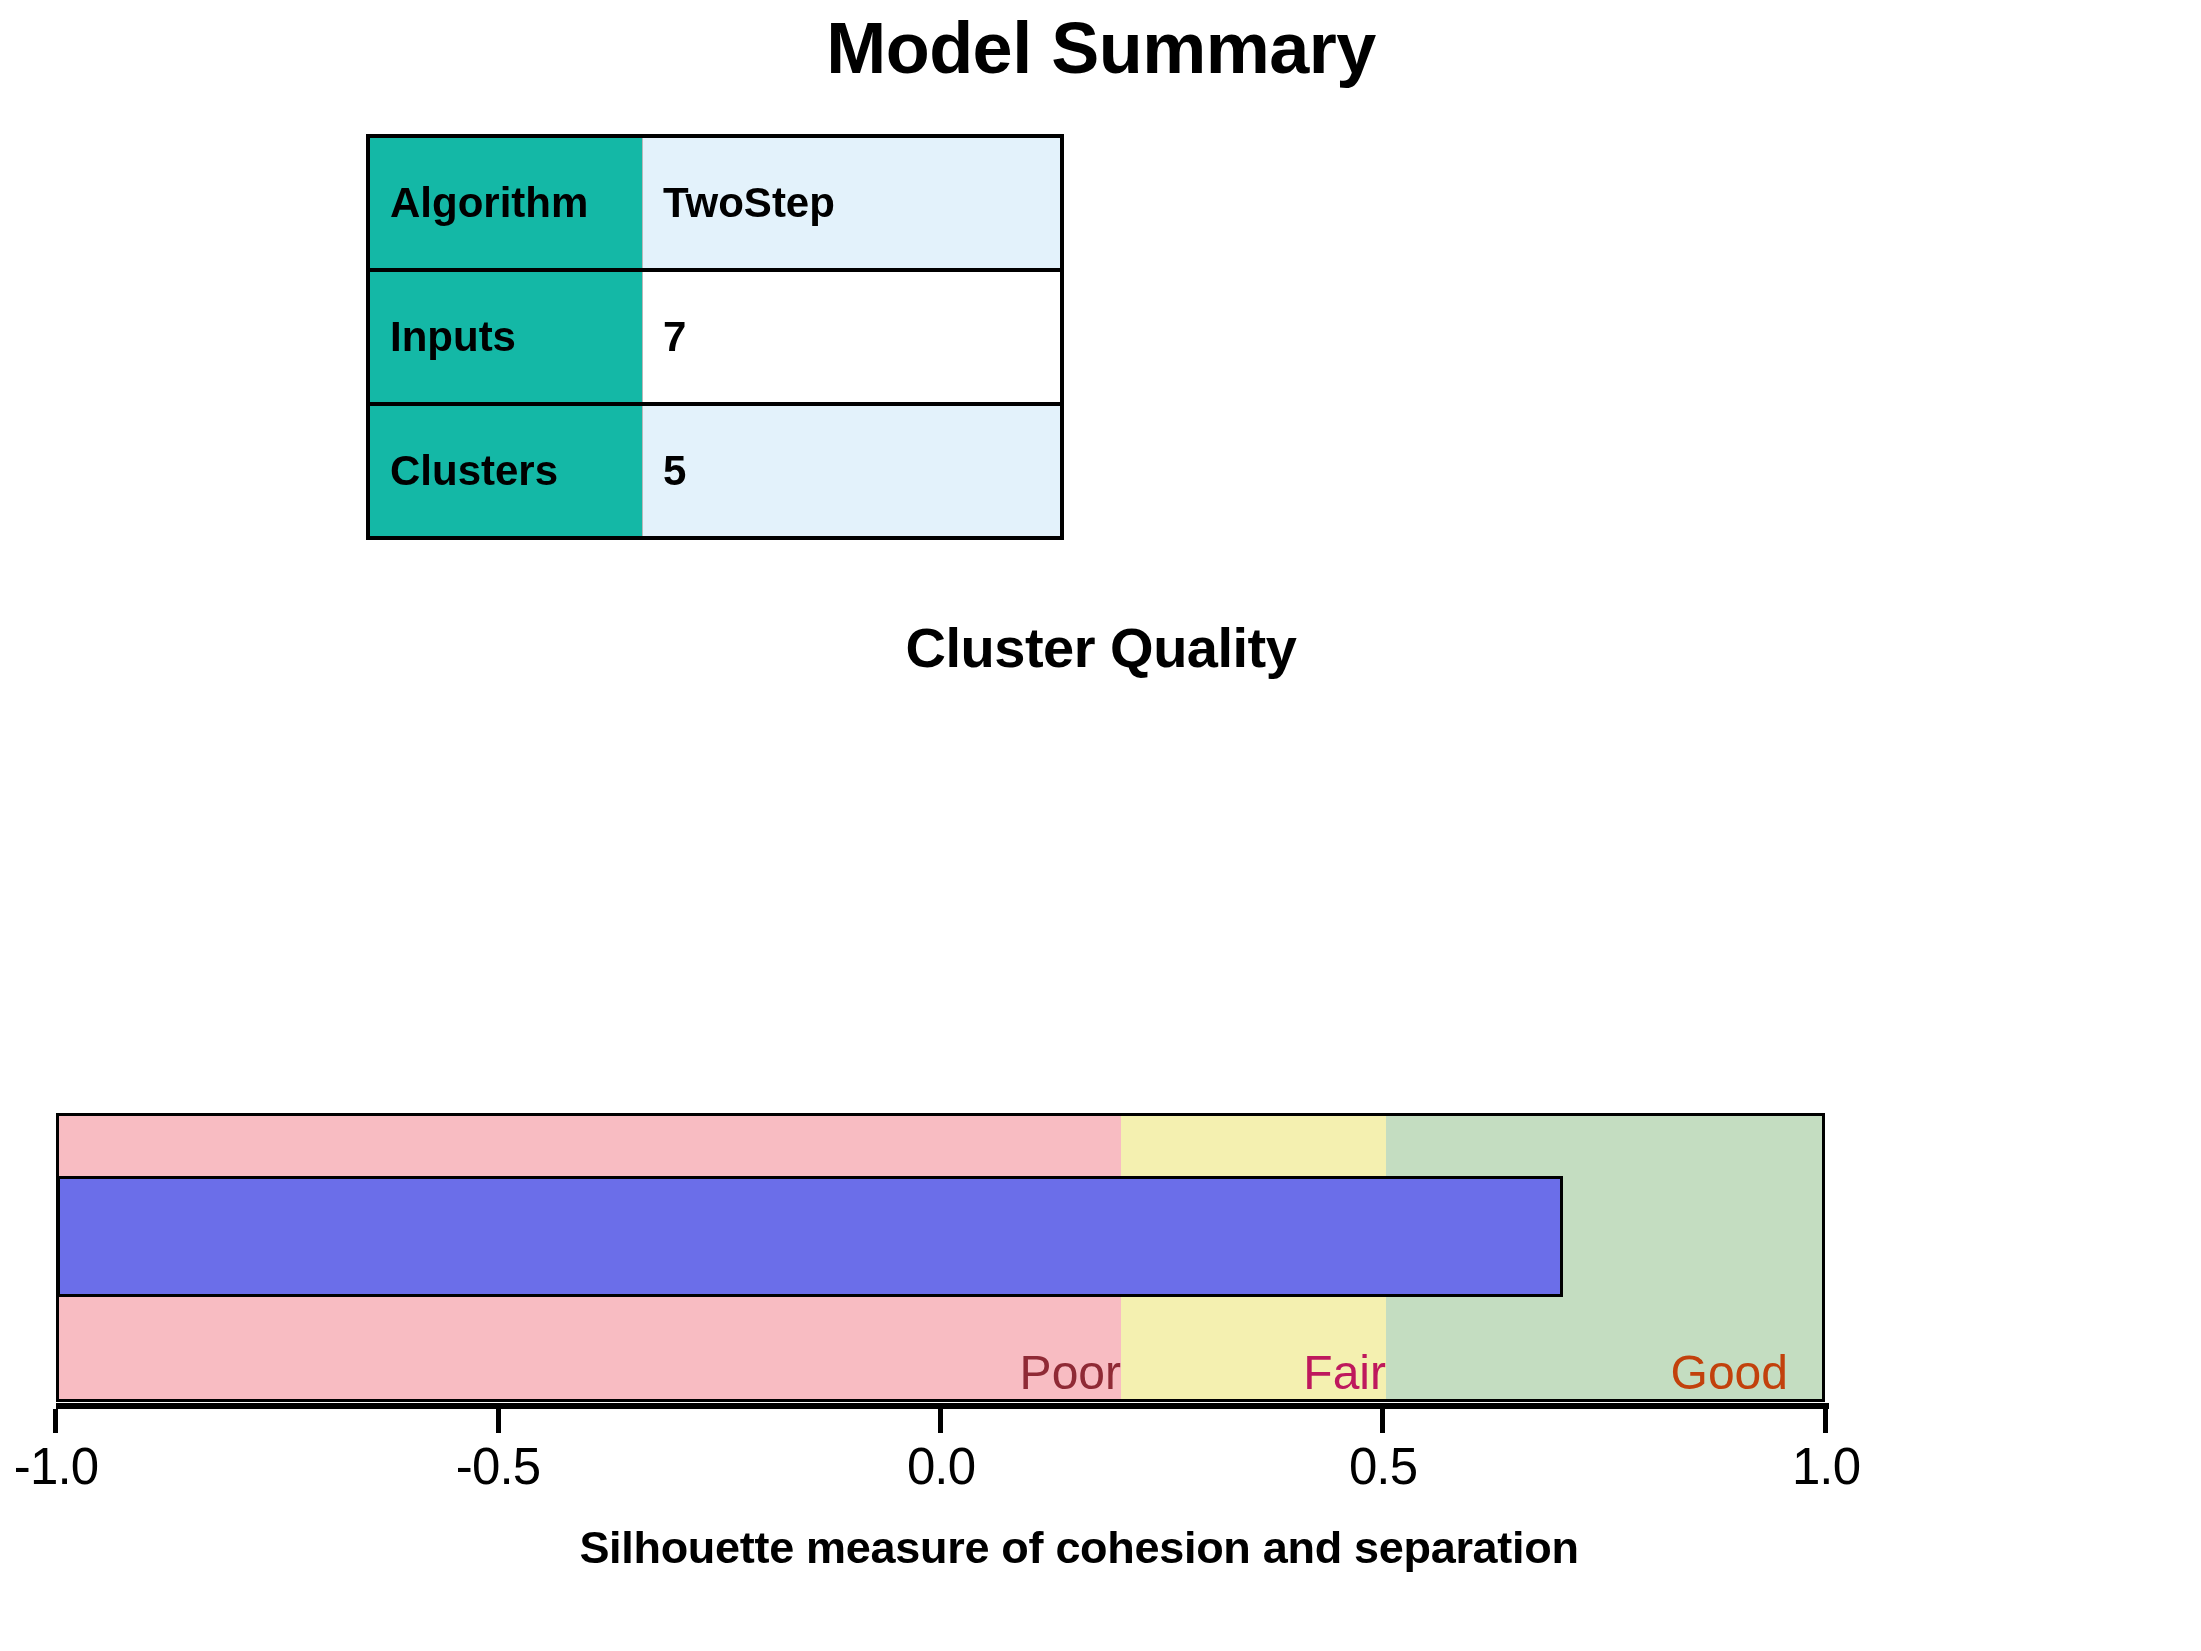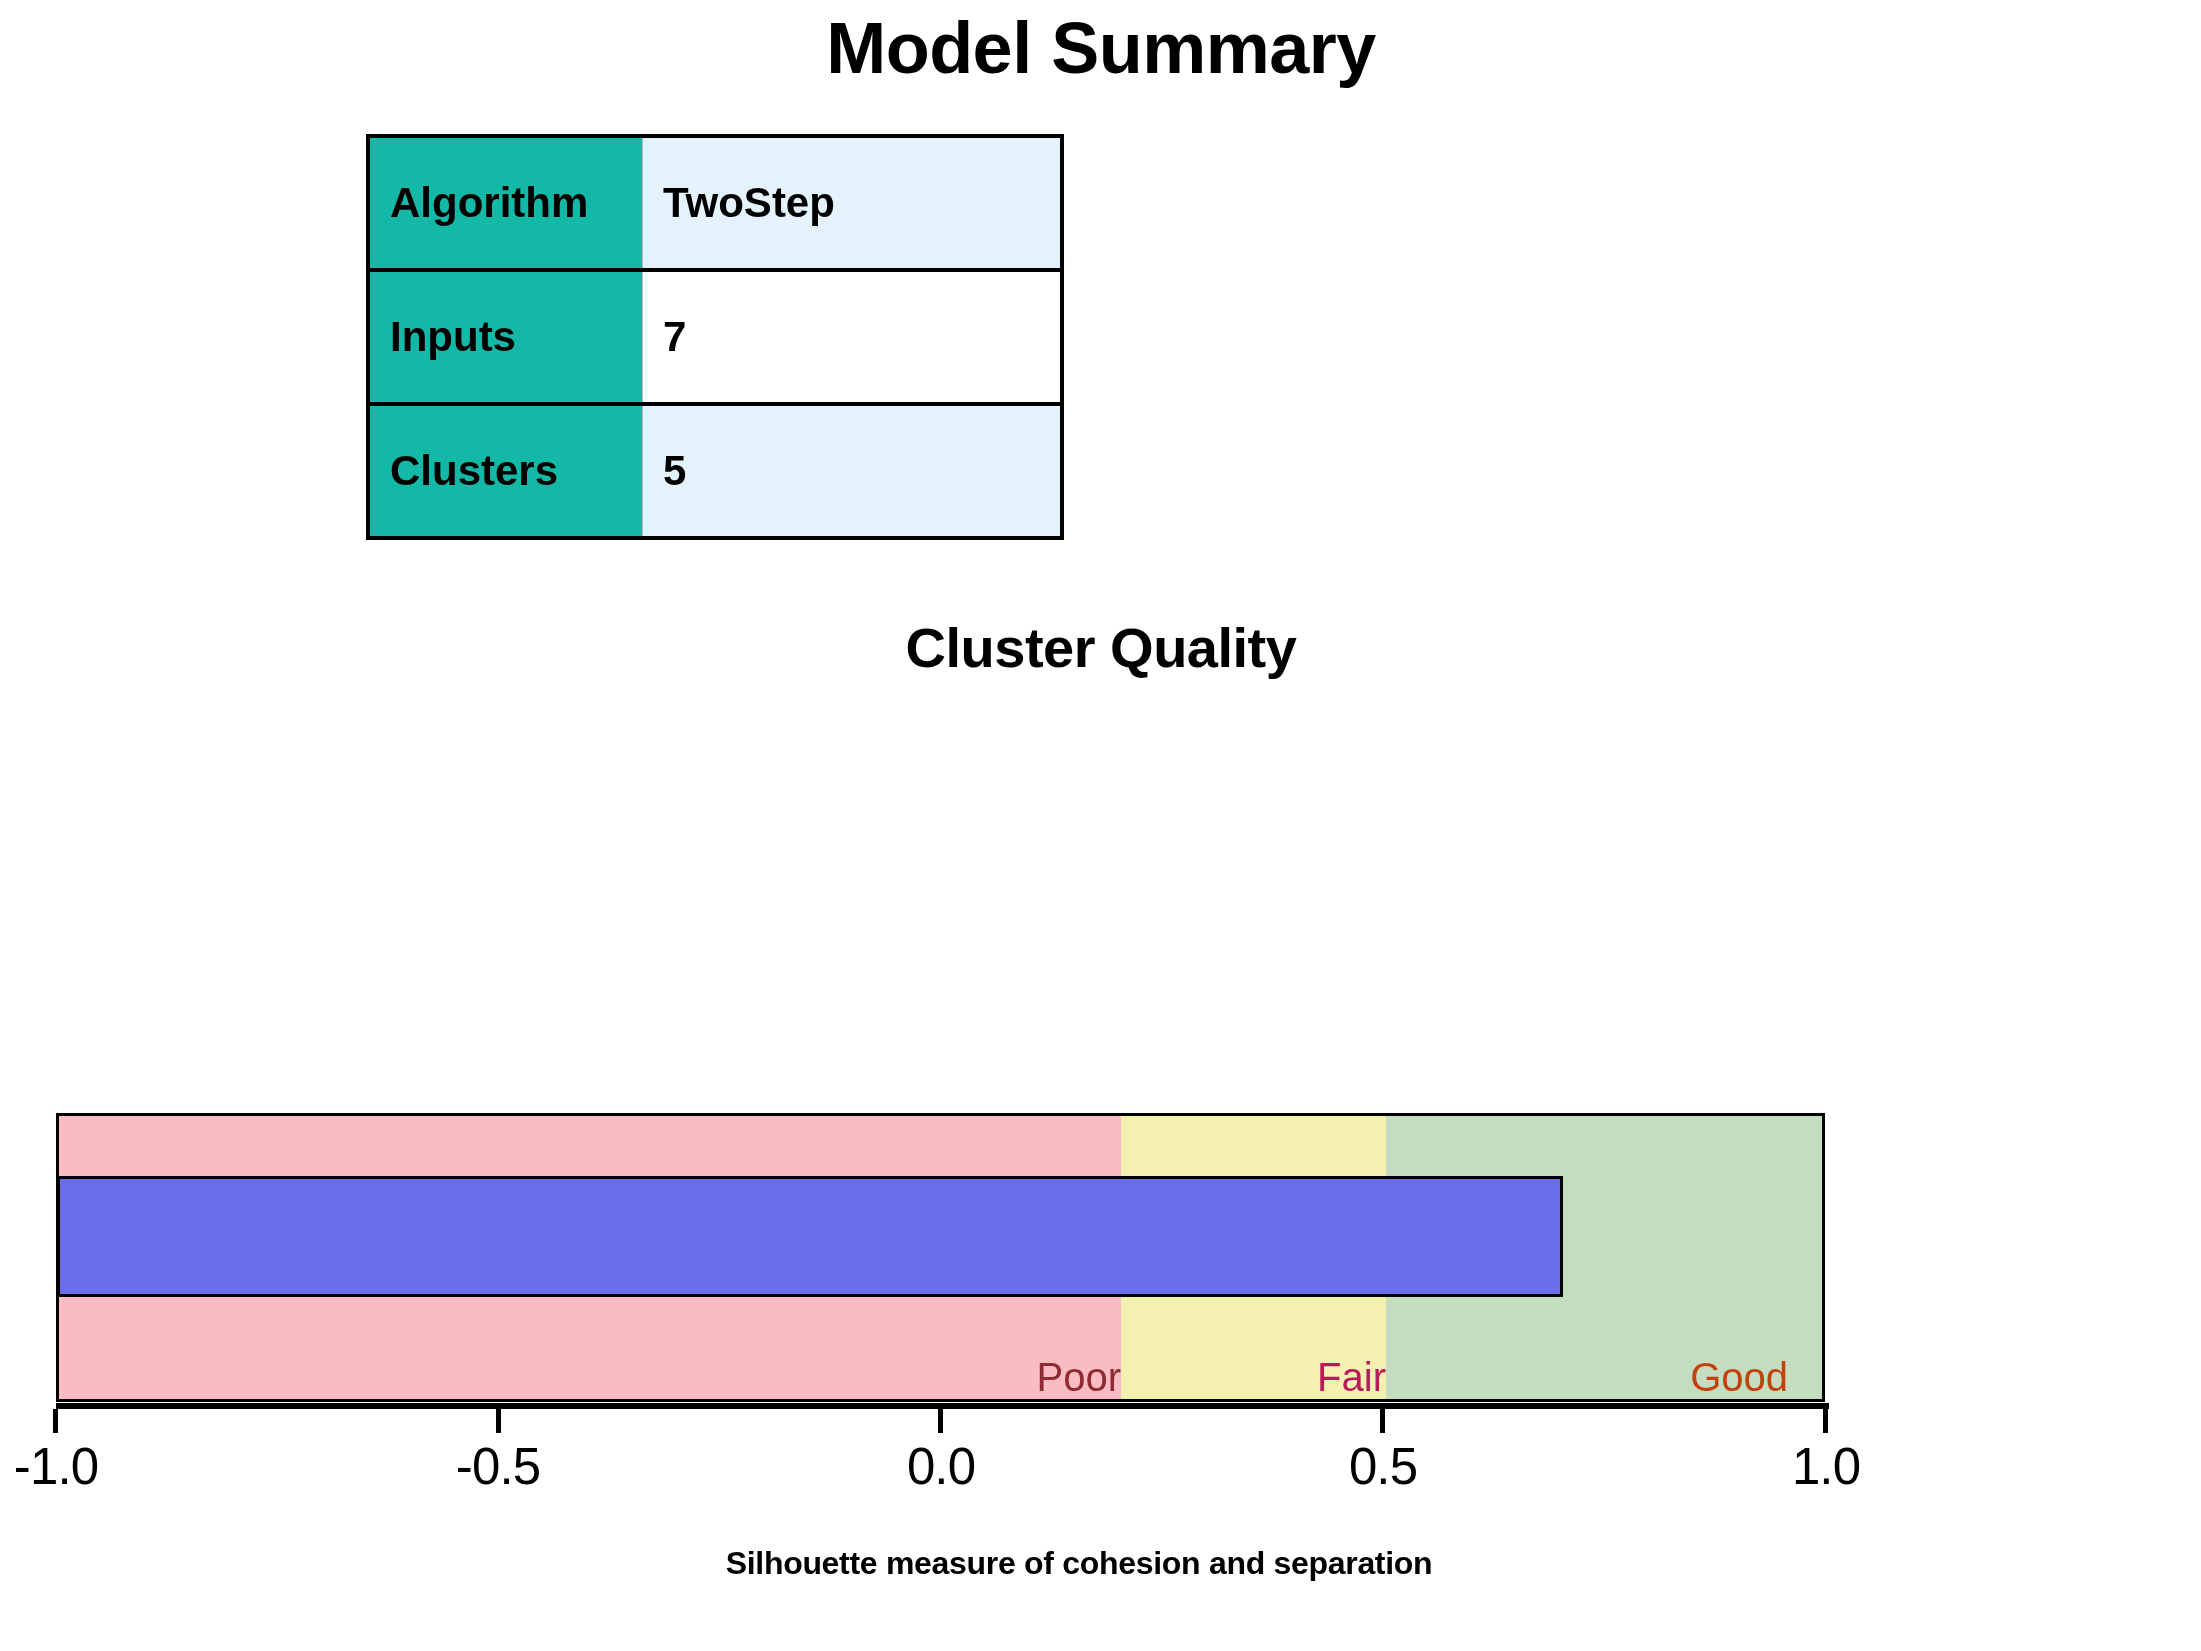--- a/index.html
+++ b/index.html
@@ -96,21 +96,21 @@
     top: 0;
     bottom: 0;
   }
   .band-poor { background: #f8bcc2; }
   .band-fair { background: #f4f0b0; }
   .band-good { background: #c4ddc1; }
 
   .band-label {
     position: absolute;
     bottom: 1.8px;
-    font-size: 40px;
+    font-size: 48px;
     line-height: 1;
     padding-right: 11px;
   }
   .label-poor { color: #8f2a35; }
   .label-fair { color: #7e7416; }
   .label-good { color: #1f8a2d; }
 
   .quality-bar {
     position: absolute;
     left: -1.8px;
@@ -147,24 +147,23 @@
     white-space: nowrap;
     letter-spacing: -0.9px;
   }
 
   #axis-title {
     position: absolute;
     left: 0;
     top: 418px;
     width: 2158px;
     text-align: center;
-    font-size: 32px;
+    font-size: 45px;
     font-weight: bold;
     letter-spacing: -0.3px;
-    margin-top: 23px;
   }
 </style>
 </head>
 <body>
 
 <div id="model-summary-title">Model Summary</div>
 
 <table id="summary-table">
   <tbody>
     <tr class="row-blue">

